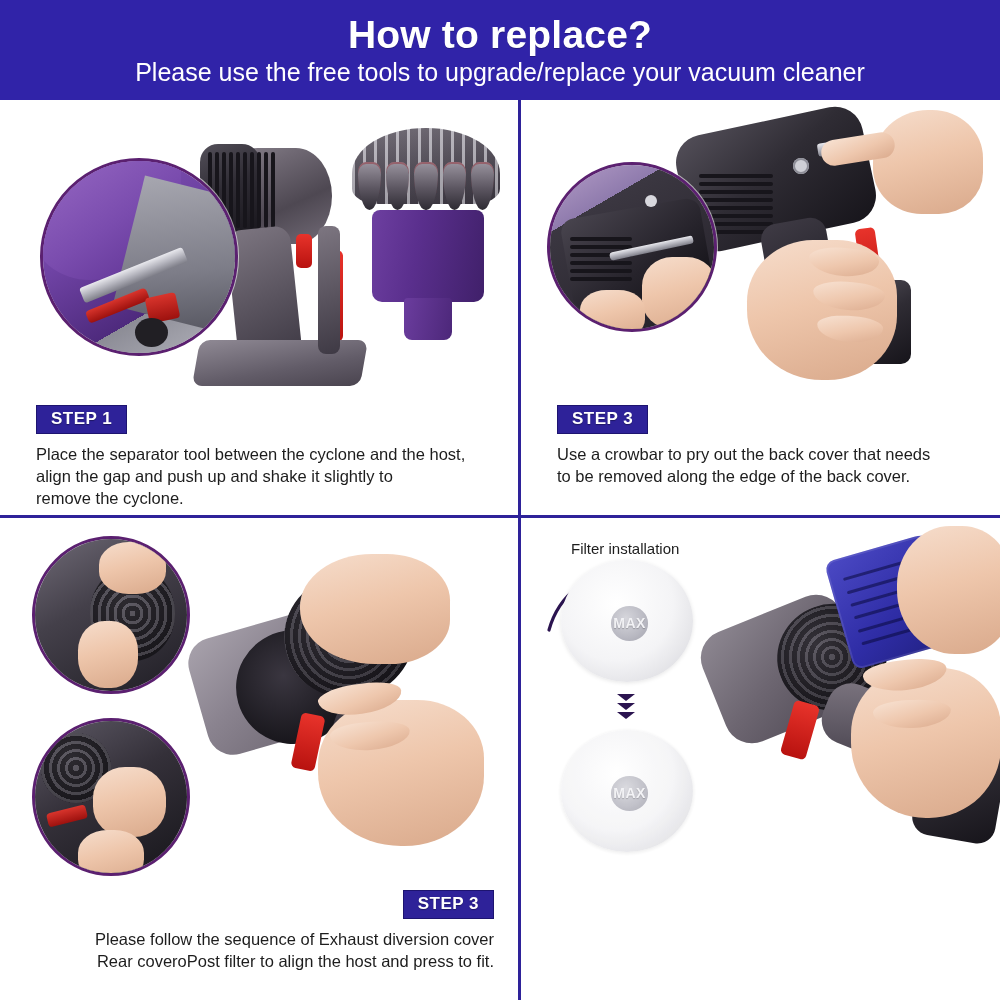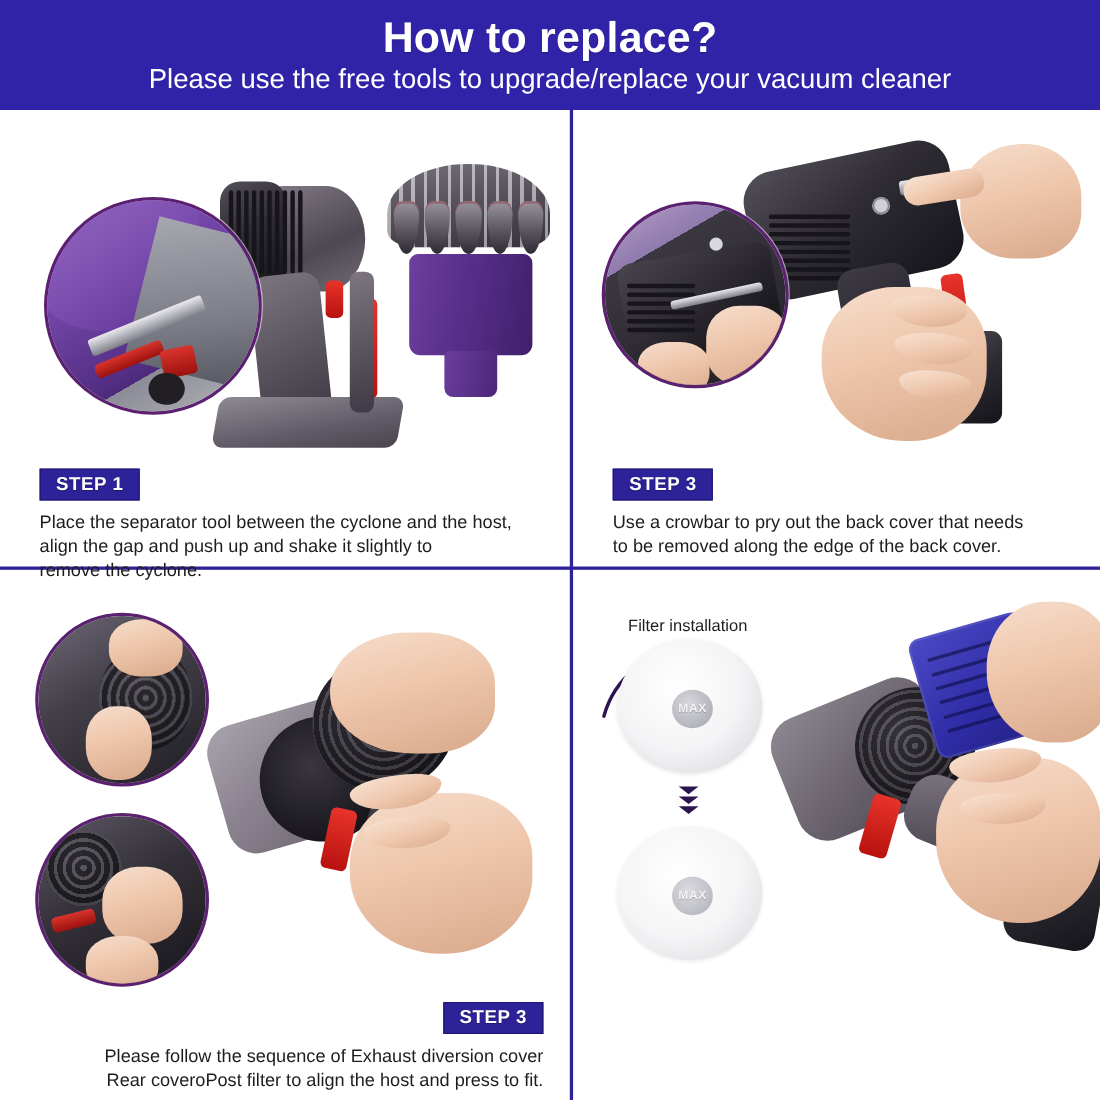--- a/index.html
+++ b/index.html
@@ -31,21 +31,21 @@
 
   
   .grid{position:absolute;left:0;top:100px;width:1000px;height:900px;}
   .divider-v{
     position:absolute;left:518px;top:0;width:3px;height:900px;background:#2e2299;
   }
   .divider-h{
     position:absolute;left:0;top:415px;width:1000px;height:3px;background:#2e2299;
   }
 
-  .panel{position:absolute;box-sizing:border-box;margin-top:21px;}
+  .panel{position:absolute;box-sizing:border-box;}
   #panel-1{left:0;top:0;width:518px;height:415px;}
   #panel-2{left:521px;top:0;width:479px;height:415px;}
   #panel-3{left:0;top:418px;width:518px;height:482px;}
   #panel-4{left:521px;top:418px;width:531px;height:482px;}
 
   .art{position:absolute;left:0;top:0;right:0;overflow:hidden;}
   .caption{position:absolute;left:0;right:0;}
 
   
   .step-badge{
@@ -142,21 +142,21 @@
     position:absolute;border-radius:50%;
     background:radial-gradient(circle at 42% 36%,#ffffff 0%,#f4f4f6 52%,#e2e2e6 78%,#d2d2d8 100%);
     box-shadow:0 1px 4px rgba(0,0,0,.10);
   }
   .filter-hub{
     position:absolute;border-radius:50%;
     background:radial-gradient(circle at 40% 35%,#d6d6dc 0%,#b9b9c2 60%,#a2a2ad 100%);
     display:flex;align-items:center;justify-content:center;
   }
   .filter-hub span{
-    color:#f2f2f5;font-size:11px;font-weight:bold;letter-spacing:.5px;
+    color:#f2f2f5;font-size:14px;font-weight:bold;letter-spacing:.5px;
     text-shadow:0 1px 1px rgba(0,0,0,.22);
   }
   .chevrons{position:absolute;display:flex;flex-direction:column;align-items:center;gap:2px;}
   .chevrons i{
     display:block;width:0;height:0;
     border-left:9px solid transparent;border-right:9px solid transparent;
     border-top:7px solid #2b1450;
   }
   .install-label{
     position:absolute;color:#1d1d1d;font-size:15px;white-space:nowrap;

